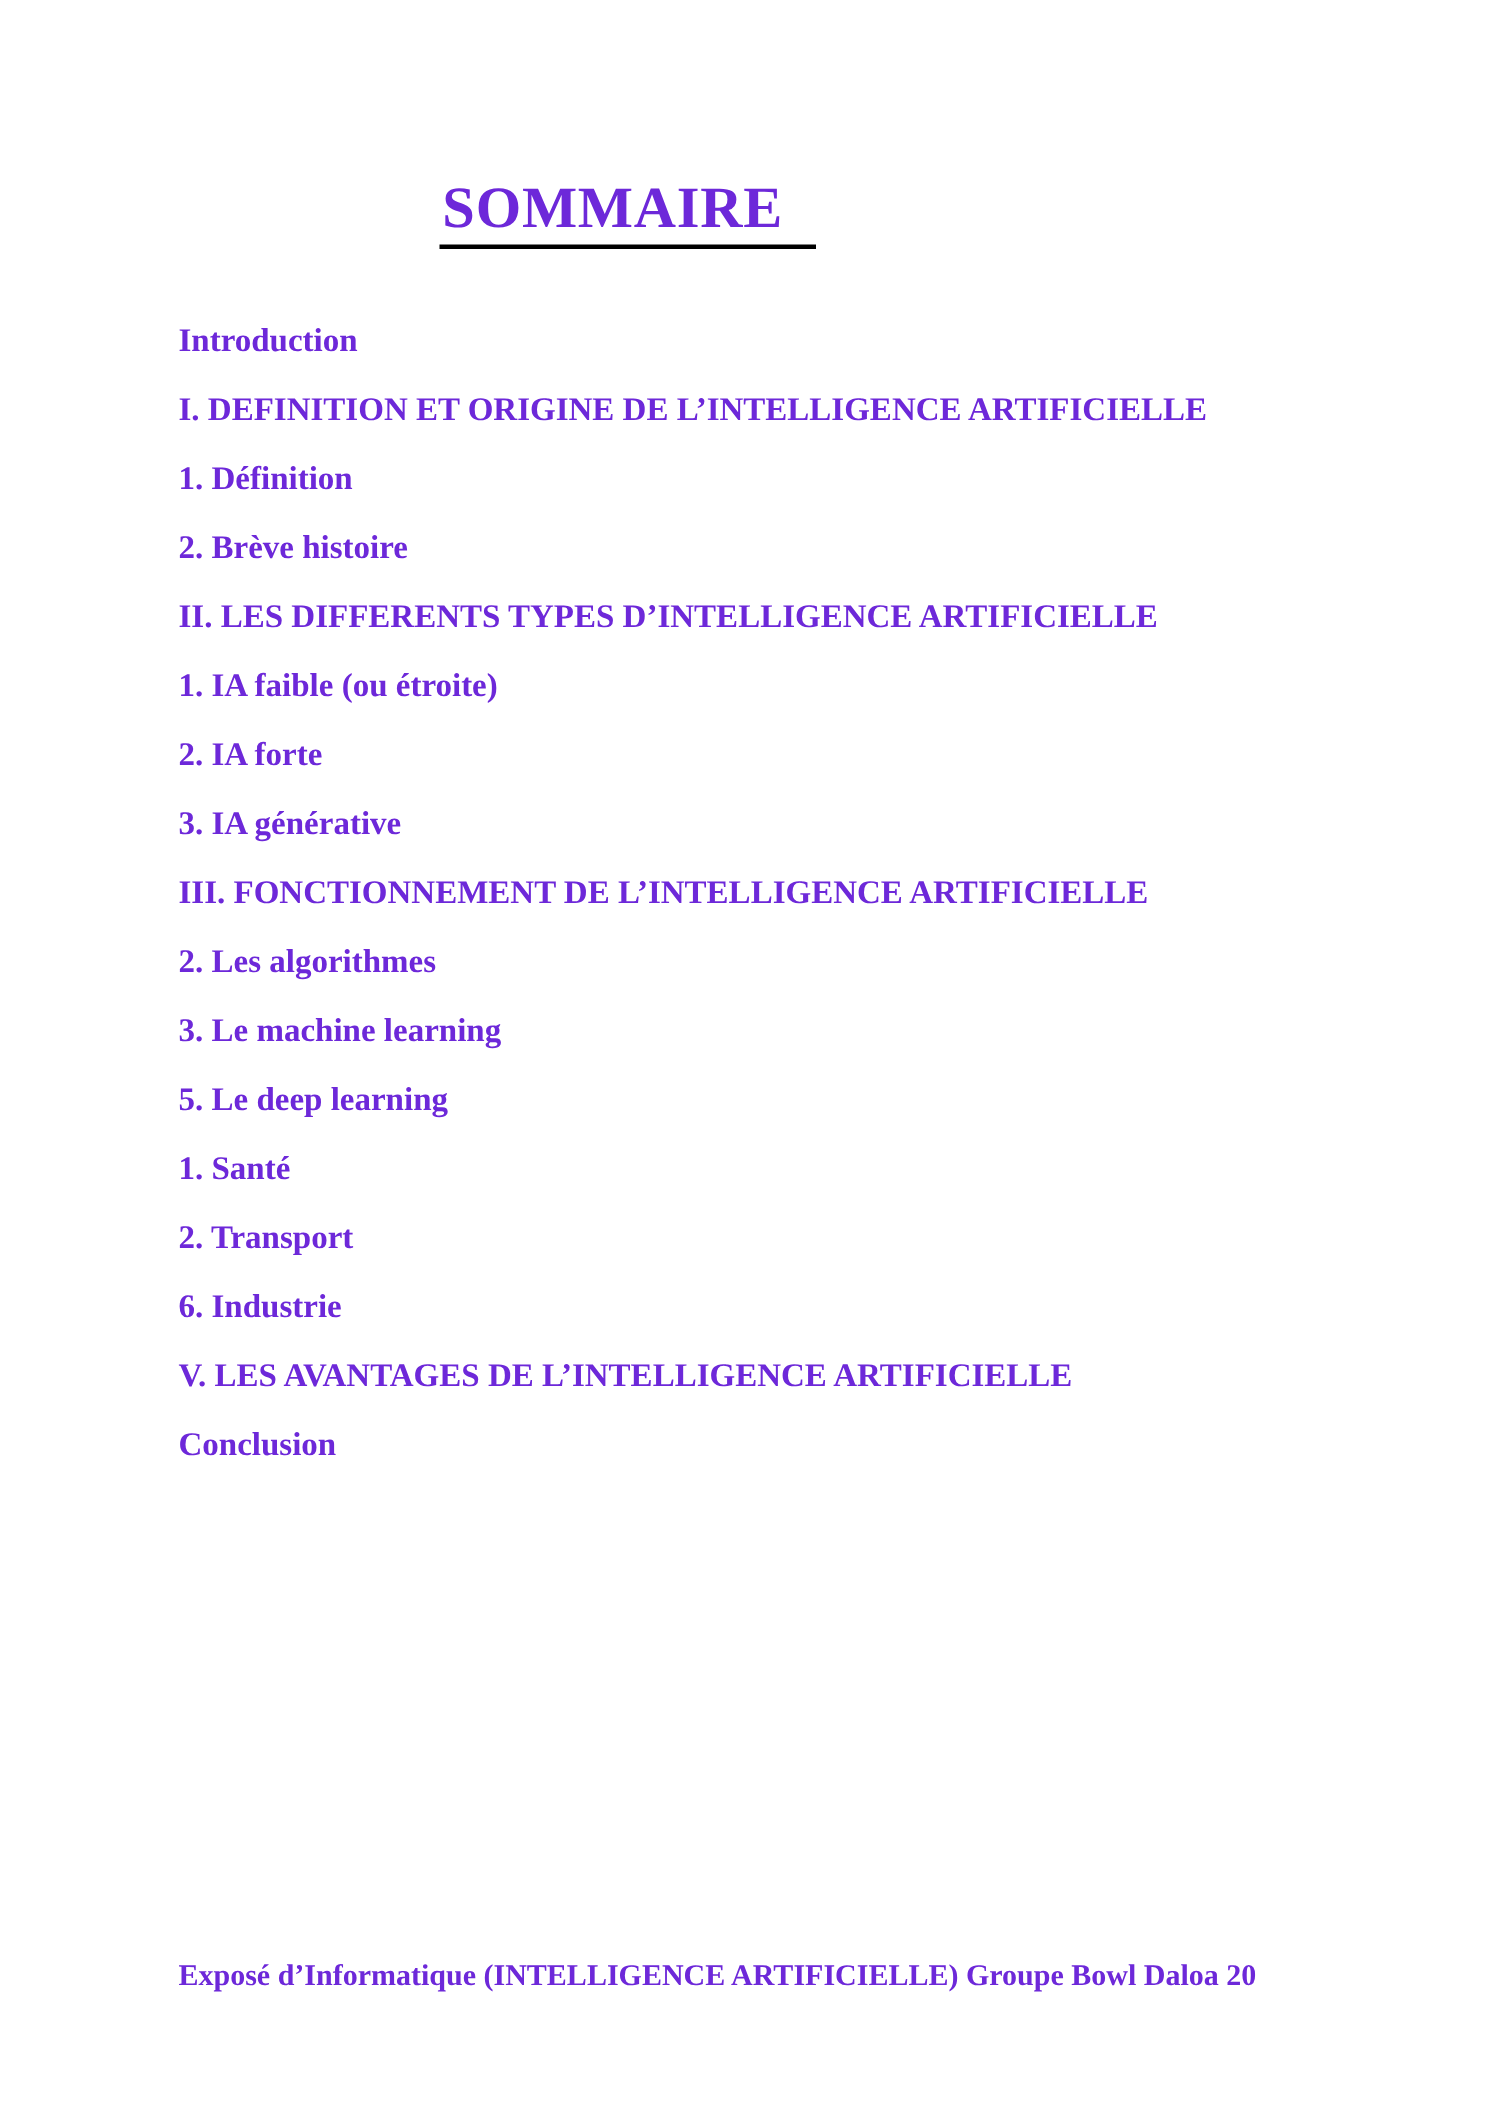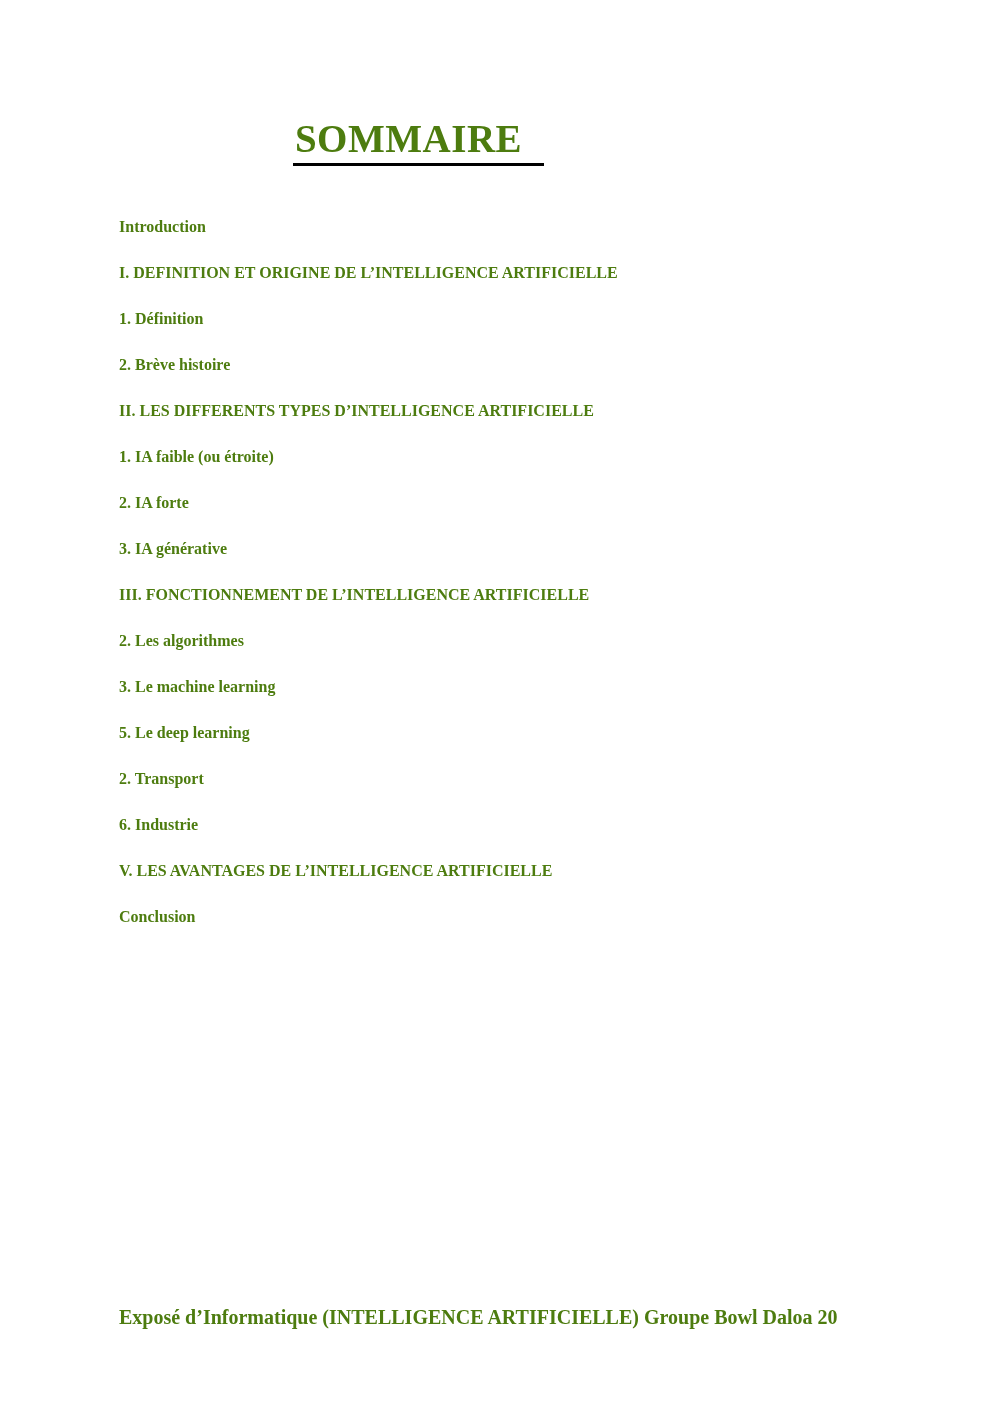--- a/index.html
+++ b/index.html
@@ -1,21 +1,21 @@
 <!DOCTYPE html>
 <html><head>
 <meta charset="utf-8">
 <style>
   html, body { margin: 0; padding: 0; background: #ffffff; }
   .page {
     position: relative;
     width: 837px;
     height: 1404px;
     background: #ffffff;
-    color: #4d7c0f;
+    color: #6d28d9;
     font-family: "Liberation Serif", "DejaVu Serif", serif;
     overflow: hidden;
   }
   .title-wrap {
     margin: 116px 0 0 0;
     text-align: center;
     font-size: 39px;
     font-weight: bold;
     line-height: 46px;
   }
@@ -23,21 +23,21 @@
     display: inline-block;
     border-bottom: 3px solid #000000;
     padding: 0 22px 1px 2px;
     letter-spacing: 0.5px;
   }
   .toc {
     margin: 49px 60px 0 119px;
   }
   .toc p {
     margin: 0 0 22px 0;
-    font-size: 16px;
+    font-size: 22px;
     font-weight: bold;
     line-height: 24px;
     white-space: nowrap;
   }
   .toc .plain { font-weight: normal; }
   .footer {
     position: absolute;
     left: 119px;
     top: 1305px;
     font-size: 20px;
@@ -87,20 +87,21 @@
       <p><span>1. Définition</span></p>
       <p><span>2. Brève histoire</span></p>
       <p><span>II. LES DIFFERENTS TYPES D’INTELLIGENCE ARTIFICIELLE</span></p>
       <p><span>1. IA faible (ou étroite)</span></p>
       <p><span>2. IA forte</span></p>
       <p><span>3. IA générative</span></p>
       <p><span>III. FONCTIONNEMENT DE L’INTELLIGENCE ARTIFICIELLE</span></p>
       <p><span>2. Les algorithmes</span></p>
       <p><span>3. Le machine learning</span></p>
       <p><span>5. Le deep learning</span></p>
+      <p><span>1. Santé</span></p>
       <p><span>2. Transport</span></p>
       <p><span>6. Industrie</span></p>
       <p><span>V. LES AVANTAGES DE L’INTELLIGENCE ARTIFICIELLE</span></p>
       <p><span>Conclusion</span></p>
     </div>
 
   <div class="footer">
     <span>Exposé d’Informatique (INTELLIGENCE ARTIFICIELLE) Groupe Bowl Daloa 2025-2026</span>
   </div>
 

